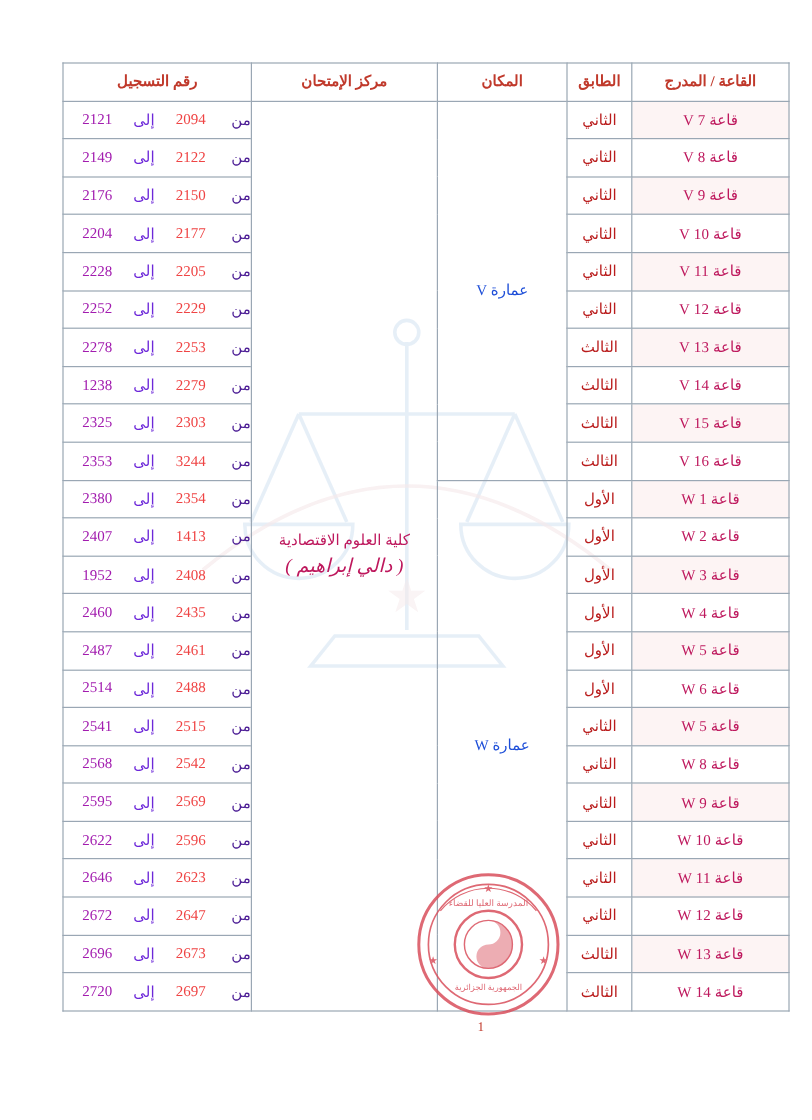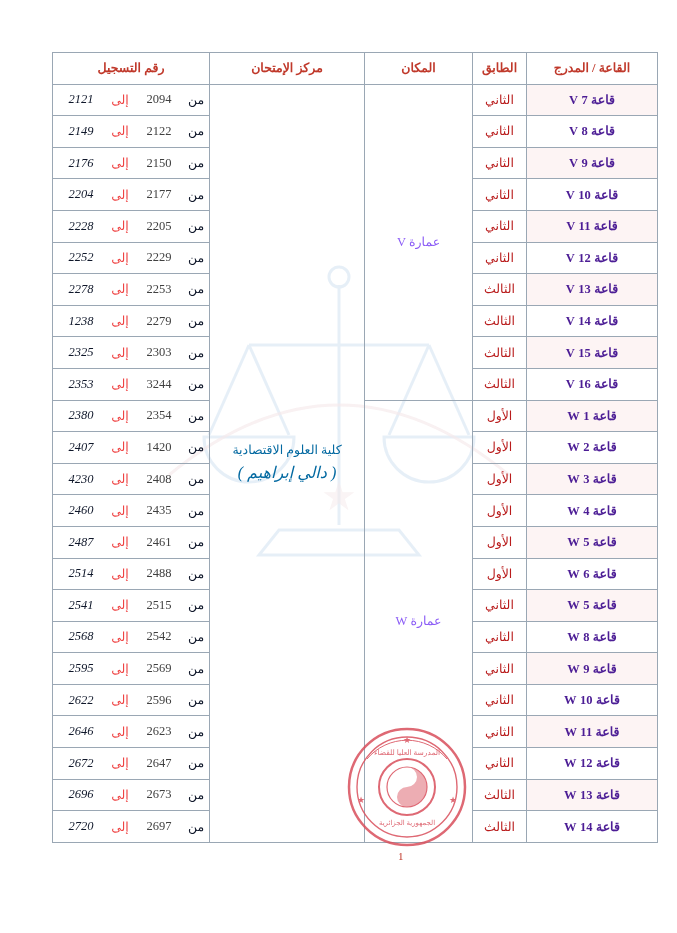--- a/index.html
+++ b/index.html
@@ -78,55 +78,54 @@
   }
   
   col.c-hall   { width: 131px; }
   col.c-floor  { width: 54px;  }
   col.c-place  { width: 108px; }
   col.c-centre { width: 155px; }
   col.c-reg    { width: 157px; }
 
   tbody tr:nth-child(odd) td.z-hall { background: #fdf4f4; }
   td.z-hall {
-    color: #4c1d95;
+    color: #be185d;
     font-size: 12.5px;
     letter-spacing: .2px;
-    font-weight: bold;
   }
   td.z-floor { color: #b91c1c; font-size: 12.5px; }
   td.z-place {
     font-size: 13px;
-    color: #8b5cf6;
+    color: #1d4ed8;
   }
   td.z-centre {
     font-size: 13.5px;
-    color: #0369a1;
+    color: #be185d;
     line-height: 1.55;
     padding: 0 6px;
   }
   td.z-centre .sub { display: block; font-size: 16px; font-style: italic; }
 
   
   td.z-reg {
     padding: 0 10px;
   }
   .reg-row {
     display: flex;
     flex-direction: row;
     align-items: center;
     justify-content: flex-start;
     width: 100%;
     direction: rtl;
     font-size: 12.5px;
   }
-  .reg-row .lbl-from { width: 26px; color:#0f172a; }
-  .reg-row .val-from { width: 48px; text-align: center; color:#404040; }
-  .reg-row .lbl-to   { width: 30px; color:#ef4444; }
-  .reg-row .val-to   { width: 48px; text-align: center; color:#0f172a;font-style:italic; }
+  .reg-row .lbl-from { width: 26px; text-align: right; color:#4c1d95; }
+  .reg-row .val-from { width: 48px; text-align: center; color:#ef4444; }
+  .reg-row .lbl-to   { width: 30px; color:#6d28d9; }
+  .reg-row .val-to   { width: 48px; text-align: center; color:#a21caf; }
 
   .pagenum {
     position: absolute;
     left: 398px;
     top: 850px;
     font-size: 11px;
     color: #c0392b;
     z-index: 4;
   }
 </style>
@@ -325,35 +324,35 @@
               <span class="val-to">2380</span>
             </div>
           </td>
         </tr>
         <tr>
           <td class="z-hall">قاعة W 2</td>
           <td class="z-floor">الأول</td>
           <td class="z-reg">
             <div class="reg-row">
               <span class="lbl-from">من</span>
-              <span class="val-from">1420</span>
+              <span class="val-from">1413</span>
               <span class="lbl-to">إلى</span>
               <span class="val-to">2407</span>
             </div>
           </td>
         </tr>
         <tr>
           <td class="z-hall">قاعة W 3</td>
           <td class="z-floor">الأول</td>
           <td class="z-reg">
             <div class="reg-row">
               <span class="lbl-from">من</span>
               <span class="val-from">2408</span>
               <span class="lbl-to">إلى</span>
-              <span class="val-to">4230</span>
+              <span class="val-to">1952</span>
             </div>
           </td>
         </tr>
         <tr>
           <td class="z-hall">قاعة W 4</td>
           <td class="z-floor">الأول</td>
           <td class="z-reg">
             <div class="reg-row">
               <span class="lbl-from">من</span>
               <span class="val-from">2435</span>

